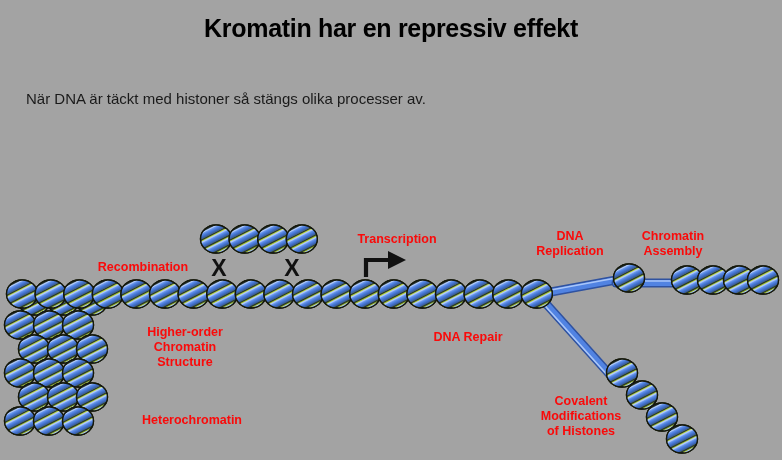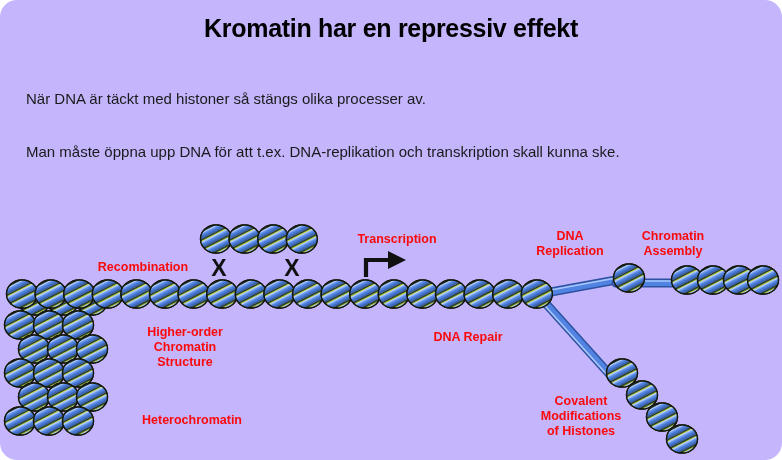--- a/index.html
+++ b/index.html
@@ -11,22 +11,21 @@
     width: 782px;
     height: 460px;
     position: relative;
     overflow: hidden;
     font-family: "Liberation Sans", sans-serif;
     color: #000000;
   }
   .slide {
     position: absolute;
     inset: 0;
-    background: #c4b5fd;
-    border-radius: 17px;
+    background: #a3a3a3;
   }
   .slide-title {
     position: absolute;
     top: 14px;
     left: 0;
     width: 782px;
     text-align: center;
     font-size: 25px;
     font-weight: bold;
     letter-spacing: -0.3px;
@@ -70,21 +69,20 @@
 </style>
 </head>
 <body>
 
 <div class="slide">
 
   <div class="slide-title">Kromatin har en repressiv effekt</div>
 
   <div class="body-line body-line-1">När DNA är täckt med histoner så stängs olika processer av.</div>
 
-  <div class="body-line body-line-2">Man måste öppna upp DNA för att t.ex. DNA-replikation och transkription skall kunna ske.</div>
 
   <div class="diagram-wrap">
     <svg class="diagram" width="782" height="255" viewBox="0 0 782 255">
       <defs>
         <linearGradient id="coreGrad" x1="0" y1="0" x2="0.35" y2="1">
           <stop offset="0%" stop-color="#dff15e"></stop>
           <stop offset="55%" stop-color="#b9d81f"></stop>
           <stop offset="100%" stop-color="#9dba12"></stop>
         </linearGradient>
         <linearGradient id="dnaGrad" x1="0" y1="0" x2="0" y2="1">

